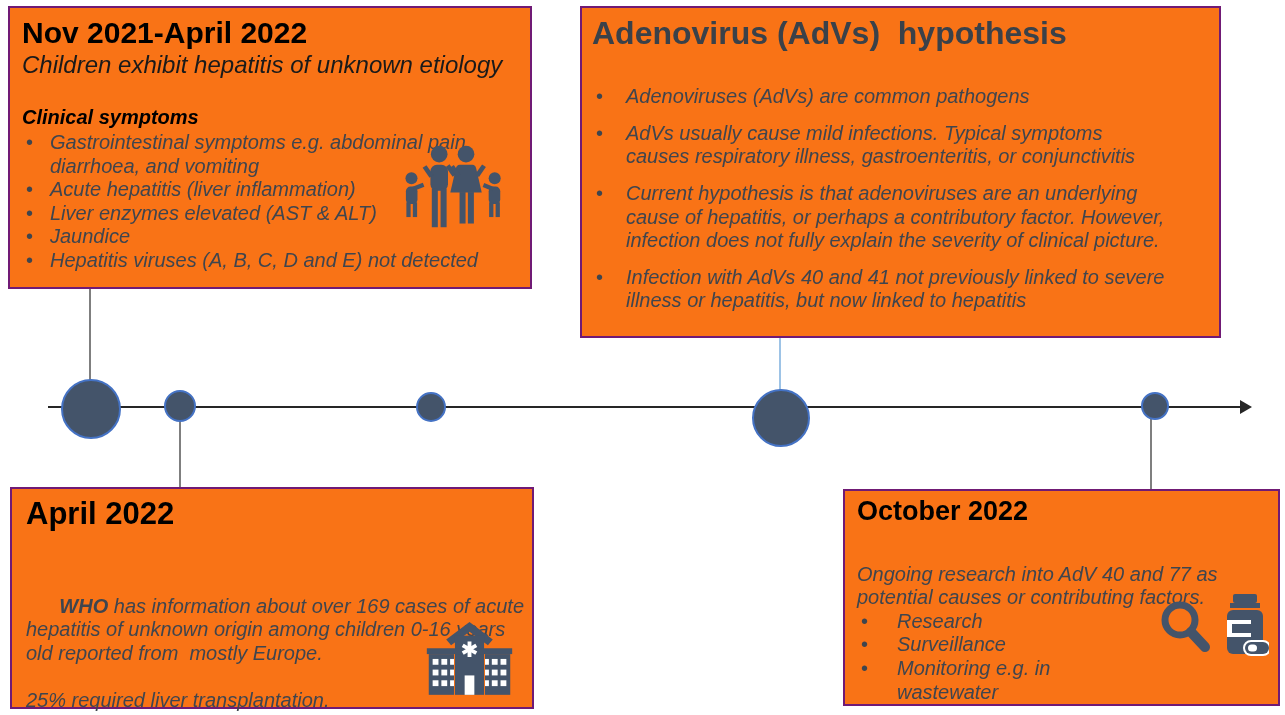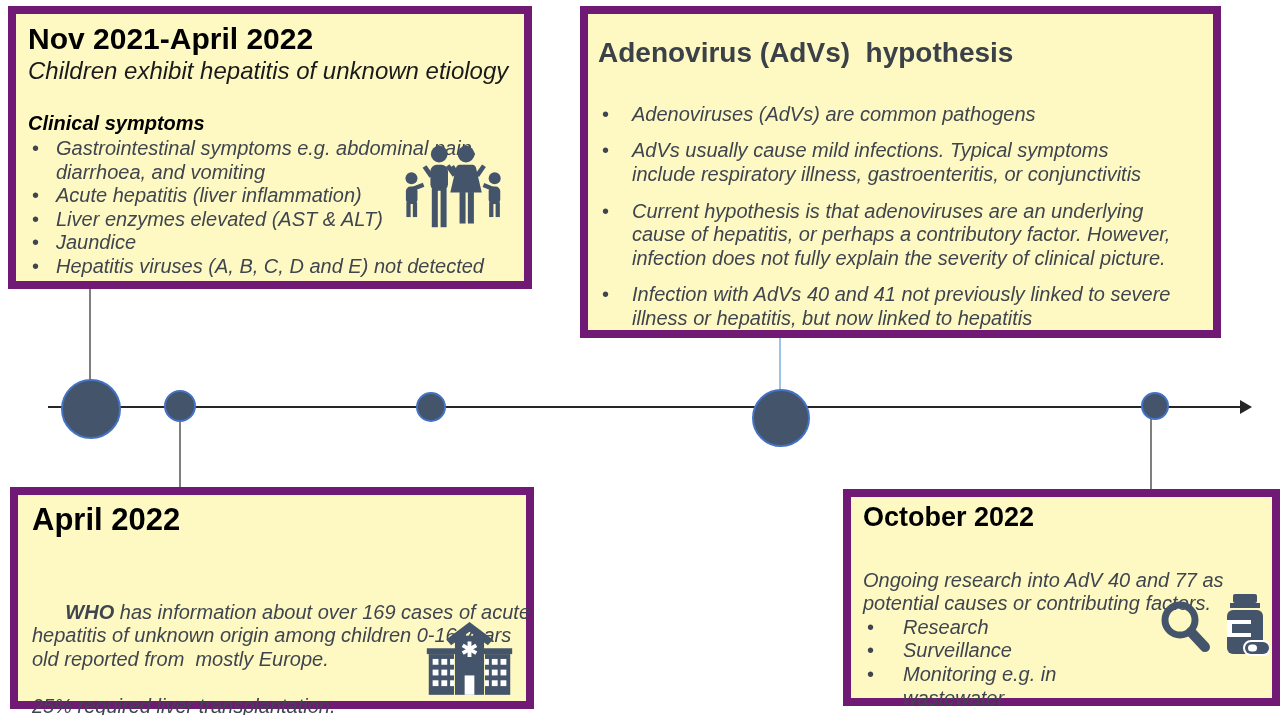--- a/index.html
+++ b/index.html
@@ -1,35 +1,35 @@
 <!DOCTYPE html>
 <html><head>
 <meta charset="utf-8">
 <style>
   html,body{margin:0;padding:0;background:#ffffff;}
   #canvas{
     position:relative;width:1285px;height:715px;overflow:hidden;
     font-family:"Liberation Sans", sans-serif;background:#ffffff;
   }
-  .tbox{position:absolute;background:#fef9c3;border:8px solid #701a75;box-sizing:border-box;}
+  .tbox{position:absolute;background:#f97316;border:2px solid #701a75;box-sizing:border-box;}
   .box-title{font-weight:bold;color:#000000;white-space:pre-wrap;line-height:1.1;}
   .body-text{font-style:italic;color:#3F454E;line-height:1.18;}
   .subtitle{font-style:italic;color:#1a1a1a;}
   .section-heading{font-style:italic;font-weight:bold;color:#000000;}
   ul.bullets{list-style:none;margin:0;padding:0;}
   ul.bullets li{position:relative;padding-left:28px;font-style:italic;color:#3F454E;line-height:1.18;}
   ul.bullets li::before{content:"\2022";position:absolute;left:4px;top:0;color:#3F454E;font-style:normal;}
   
   #box-nov{left:8px;top:6px;width:524px;height:283px;padding:8px 12px;}
   #box-nov .box-title{font-size:30px;}
   #box-nov .subtitle{font-size:24px;margin-top:2px;}
   #box-nov .section-heading{font-size:20px;margin-top:27px;}
   #box-nov ul.bullets{font-size:20px;margin-top:2px;width:470px;}
   #box-adv{left:580px;top:6px;width:641px;height:332px;padding:8px 10px;}
-  #box-adv .box-title{font-size:28px;color:#3A4149;margin-top:16px;}
+  #box-adv .box-title{font-size:32px;color:#3A4149;}
   #box-adv ul.bullets{font-size:20px;margin-top:34px;width:578px;}
   #box-adv ul.bullets li{margin-bottom:13px;padding-left:34px;}
   #box-april{left:10px;top:487px;width:524px;height:222px;padding:8px 14px;}
   #box-april .box-title{font-size:31px;}
   #box-april .body-text{font-size:20px;margin-top:40px;width:500px;white-space:pre-wrap;}
   #box-oct{left:843px;top:489px;width:437px;height:217px;padding:6px 12px;}
   #box-oct .box-title{font-size:27px;}
   #box-oct .body-text{font-size:20px;margin-top:36px;width:408px;}
   #box-oct ul.bullets{font-size:20px;width:300px;}
   #box-oct ul.bullets li{padding-left:40px;}
@@ -102,21 +102,21 @@
       <rect x="98" y="63" width="4.6" height="16"></rect>
       <rect x="105" y="63" width="4.6" height="16"></rect>
       <rect x="90" y="46" width="12" height="4.6" transform="rotate(22 101 51)"></rect>
     </g>
   </svg>
 
   <div id="box-adv" class="tbox">
     <div class="box-title">Adenovirus (AdVs)  hypothesis</div>
     <ul class="bullets">
       <li>Adenoviruses (AdVs) are common pathogens</li>
-      <li>AdVs usually cause mild infections. Typical symptoms include respiratory illness, gastroenteritis, or conjunctivitis</li>
+      <li>AdVs usually cause mild infections. Typical symptoms causes respiratory illness, gastroenteritis, or conjunctivitis</li>
       <li>Current hypothesis is that adenoviruses are an underlying cause of hepatitis, or perhaps a contributory factor. However, infection does not fully explain the severity of clinical picture.</li>
       <li>Infection with AdVs 40 and 41 not previously linked to severe illness or hepatitis, but now linked to hepatitis</li>
     </ul>
   </div>
 
   <div id="box-april" class="tbox">
     <div class="box-title">April 2022</div>
     <div class="body-text">
       <span class="bold-lead">WHO</span><span> has information about over 169 cases of acute hepatitis of unknown origin among children 0-16 years old reported from  mostly Europe.</span>
       <div>25% required liver transplantation.</div>

